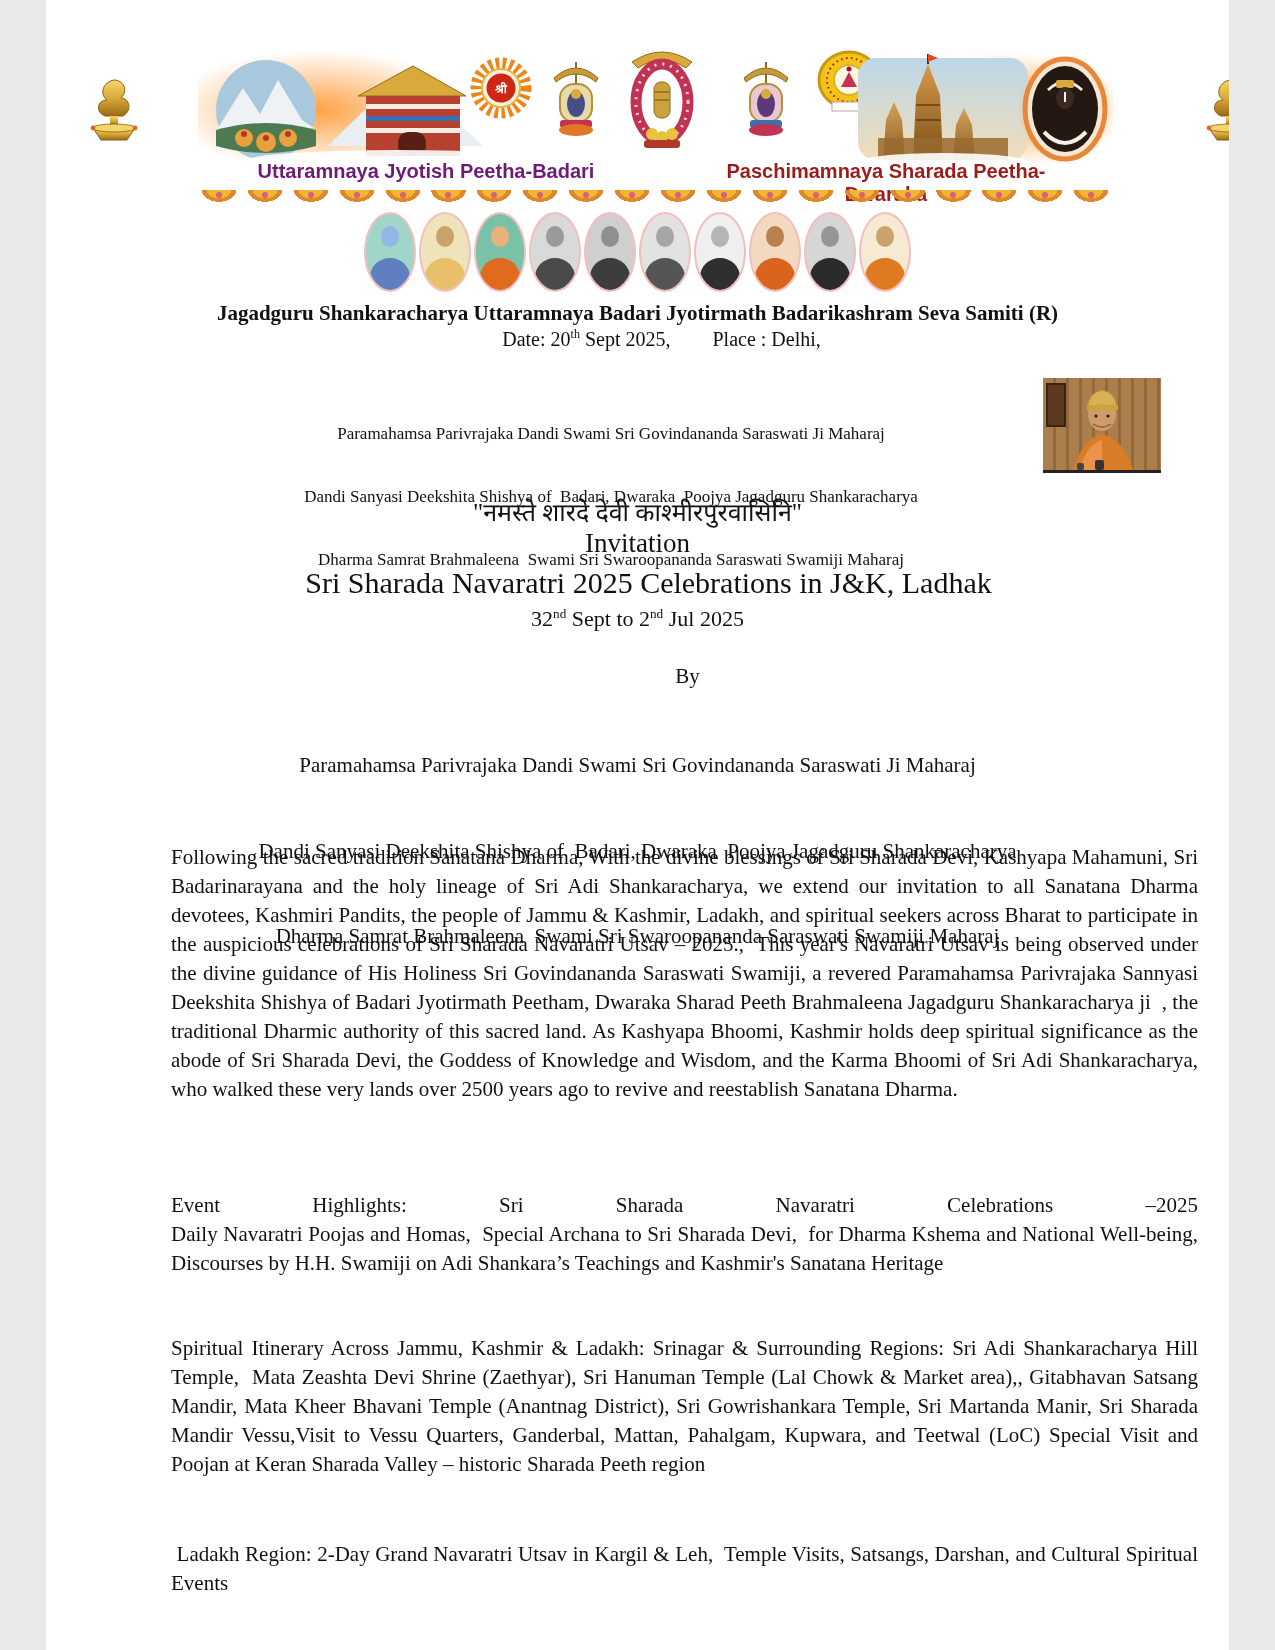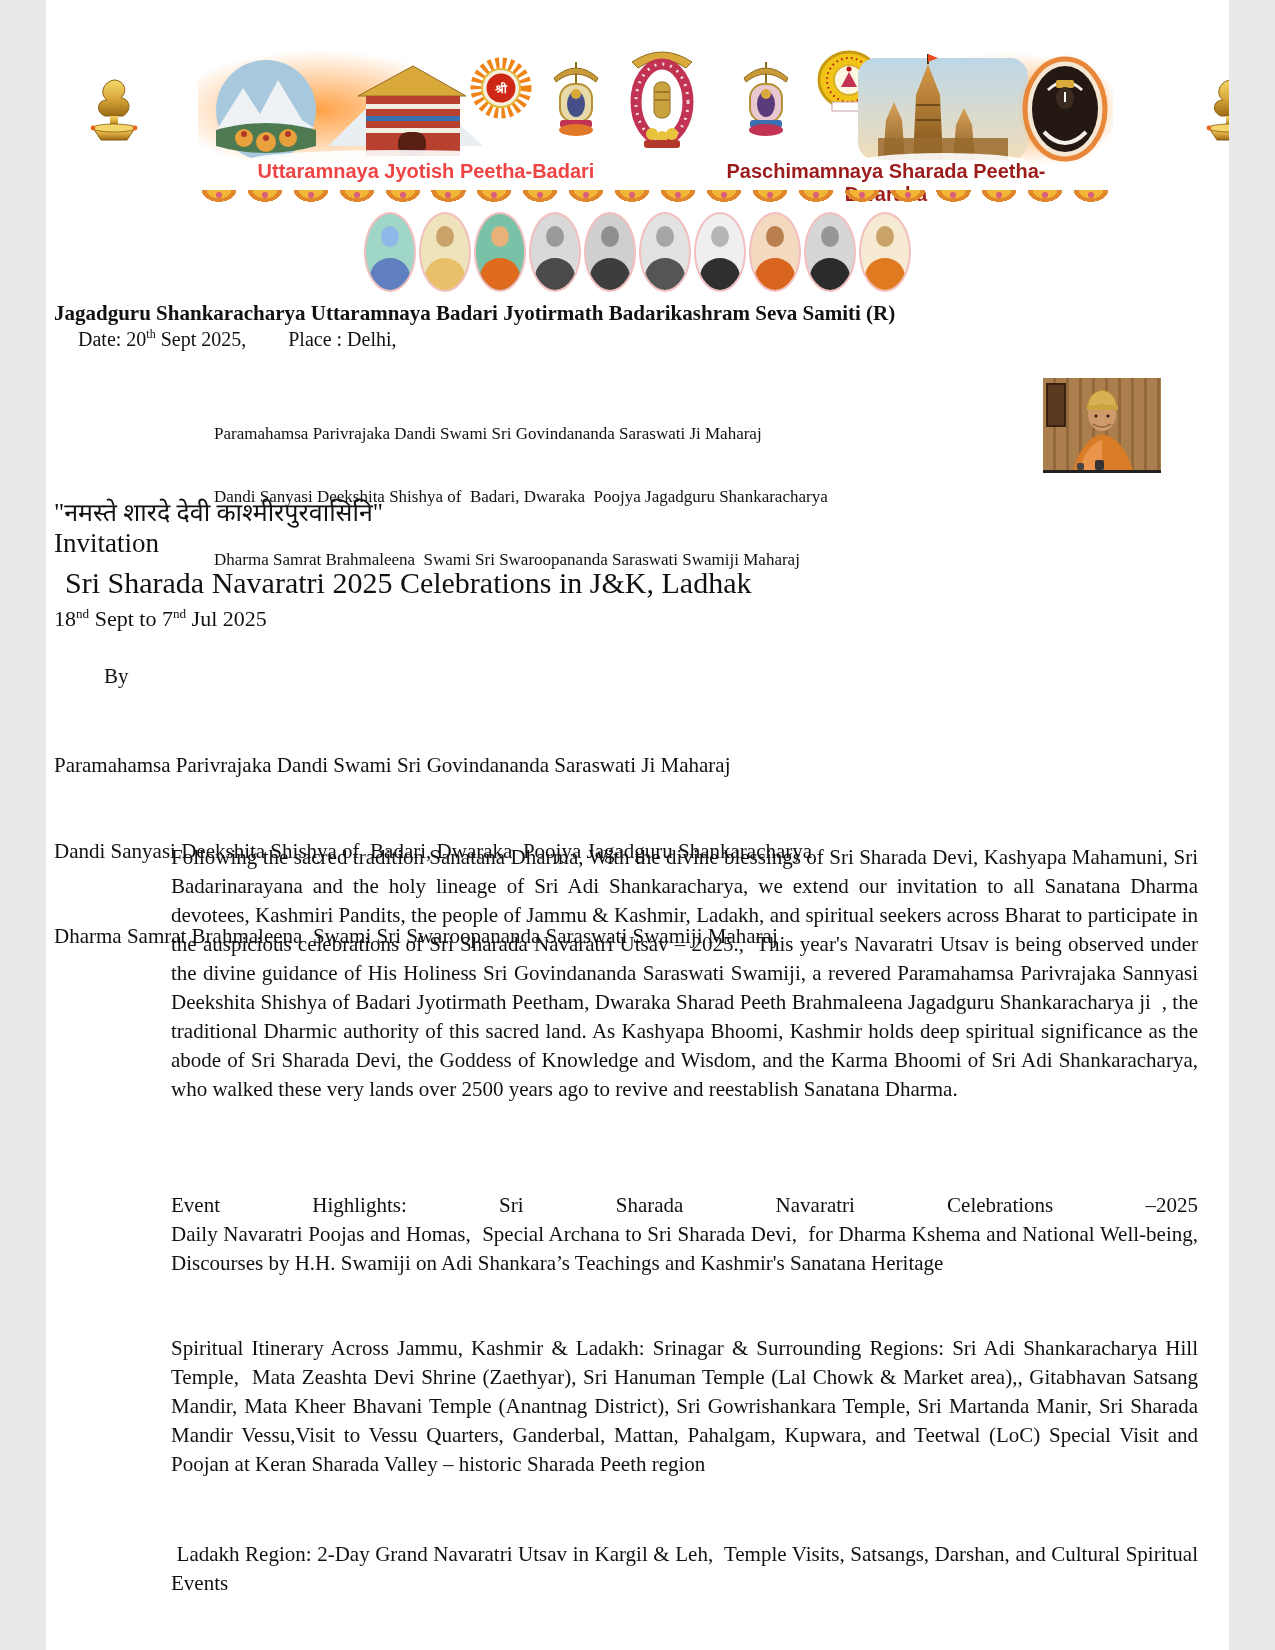--- a/index.html
+++ b/index.html
@@ -17,21 +17,21 @@
   
   .portraits{position:absolute;top:212px;left:0;width:100%;display:flex;
              justify-content:center;gap:3px;}
   .portrait{position:relative;width:48px;height:76px;border-radius:50%;
             border:2px solid #f3bebe;overflow:hidden;background:var(--bg);}
   .p-head{position:absolute;top:12px;left:50%;transform:translateX(-50%);
           width:18px;height:21px;border-radius:50%;background:var(--skin);}
   .p-robe{position:absolute;bottom:-6px;left:50%;transform:translateX(-50%);
           width:40px;height:38px;border-radius:50% 50% 8px 8px;background:var(--robe);}
   
-  .center{margin-left:8px;}
+  .center{text-align:center;}
   .org-title{top:301px;left:0;width:100%;font-size:21px;font-weight:bold;}
   .date-line{top:328px;left:0;width:100%;font-size:20px;padding-left:24px;}
   .date-gap{display:inline-block;width:42px;}
   .patron{top:381px;left:160px;width:810px;font-size:17px;line-height:21px;white-space:pre-wrap;}
   .photo{top:378px;left:997px;width:118px;height:92px;
          background:repeating-linear-gradient(90deg,#ab7f4d 0 10px,#93683a 10px 13px);
          border-bottom:3px solid #222;}
   .sanskrit{top:494px;left:0;width:100%;font-size:25px;}
   .inv-heading{top:528px;left:0;width:100%;font-size:27px;}
   .event-title{top:566px;left:0;width:100%;font-size:30px;padding-left:11px;}
@@ -179,21 +179,21 @@
     <ellipse cx="207" cy="59" rx="48" ry="56" fill="url(#glowo)"></ellipse>
     <ellipse cx="207" cy="59" rx="40" ry="50" fill="#f6e7d2" stroke="#e8873a" stroke-width="5"></ellipse>
     <ellipse cx="207" cy="59" rx="33" ry="43" fill="#241812"></ellipse>
     <path d="M186 82 Q207 104 228 82" fill="none" stroke="#f4f0e6" stroke-width="4"></path>
     <path d="M190 40 Q207 24 224 40" fill="none" stroke="#f4f0e6" stroke-width="3"></path>
     <rect x="198" y="30" width="18" height="8" rx="2" fill="#d9a93c"></rect>
     <ellipse cx="207" cy="48" rx="9" ry="11" fill="#3a2a20"></ellipse>
     <line x1="207" y1="42" x2="207" y2="52" stroke="#ffffff" stroke-width="2"></line>
   </svg>
 
-  <div class="peetha-label" style="left:140px;width:480px;color:#ef4444">Uttaramnaya Jyotish Peetha-Badari</div>
+  <div class="peetha-label" style="left:140px;width:480px;color:#701a75">Uttaramnaya Jyotish Peetha-Badari</div>
   <div class="peetha-label" style="left:650px;width:380px;color:#9c1b1b">Paschimamnaya Sharada Peetha-Dwaraka</div>
 
   <div class="garland" id="garland" style="--petal: #f2b635; --edge: #e0872b; --dot: #d95f7d;">
       <i class="scallop"></i>
       <i class="scallop"></i>
       <i class="scallop"></i>
       <i class="scallop"></i>
       <i class="scallop"></i>
       <i class="scallop"></i>
       <i class="scallop"></i>
@@ -278,21 +278,21 @@
       <path d="M50 46 Q59 52 68 46" fill="none" stroke="#8a5a32" stroke-width="1.5"></path>
       <rect x="52" y="82" width="9" height="10" rx="2" fill="#333"></rect>
       <rect x="34" y="85" width="7" height="7" rx="2" fill="#444"></rect>
     </svg>
   </div>
 
   <div class="abs center sanskrit">"नमस्ते शारदे देवी काश्मीरपुरवासिनि"</div>
   <div class="abs center inv-heading">Invitation</div>
   <div class="abs center event-title">Sri Sharada Navaratri 2025 Celebrations in J&amp;K, Ladhak</div>
   <div class="abs center date-range">
-    <span>18</span><sup>nd</sup><span> Sept to 7</span><sup>nd</sup><span> Jul 2025</span>
+    <span>32</span><sup>nd</sup><span> Sept to 2</span><sup>nd</sup><span> Jul 2025</span>
   </div>
 
   <div class="abs center by-label">By</div>
   <div class="abs center by-names">
     <div>Paramahamsa Parivrajaka Dandi Swami Sri Govindananda Saraswati Ji Maharaj</div>
     <div>Dandi Sanyasi Deekshita Shishya of  Badari, Dwaraka  Poojya Jagadguru Shankaracharya</div>
     <div>Dharma Samrat Brahmaleena  Swami Sri Swaroopananda Saraswati Swamiji Maharaj</div>
   </div>
 
   <div class="abs bodytext para1">Following the sacred tradition Sanatana Dharma, With the divine blessings of Sri Sharada Devi, Kashyapa Mahamuni, Sri Badarinarayana and the holy lineage of Sri Adi Shankaracharya, we extend our invitation to all Sanatana Dharma devotees, Kashmiri Pandits, the people of Jammu &amp; Kashmir, Ladakh, and spiritual seekers across Bharat to participate in the auspicious celebrations of Sri Sharada Navaratri Utsav – 2025.,  This year's Navaratri Utsav is being observed under the divine guidance of His Holiness Sri Govindananda Saraswati Swamiji, a revered Paramahamsa Parivrajaka Sannyasi Deekshita Shishya of Badari Jyotirmath Peetham, Dwaraka Sharad Peeth Brahmaleena Jagadguru Shankaracharya ji  , the traditional Dharmic authority of this sacred land. As Kashyapa Bhoomi, Kashmir holds deep spiritual significance as the abode of Sri Sharada Devi, the Goddess of Knowledge and Wisdom, and the Karma Bhoomi of Sri Adi Shankaracharya, who walked these very lands over 2500 years ago to revive and reestablish Sanatana Dharma.</div>

